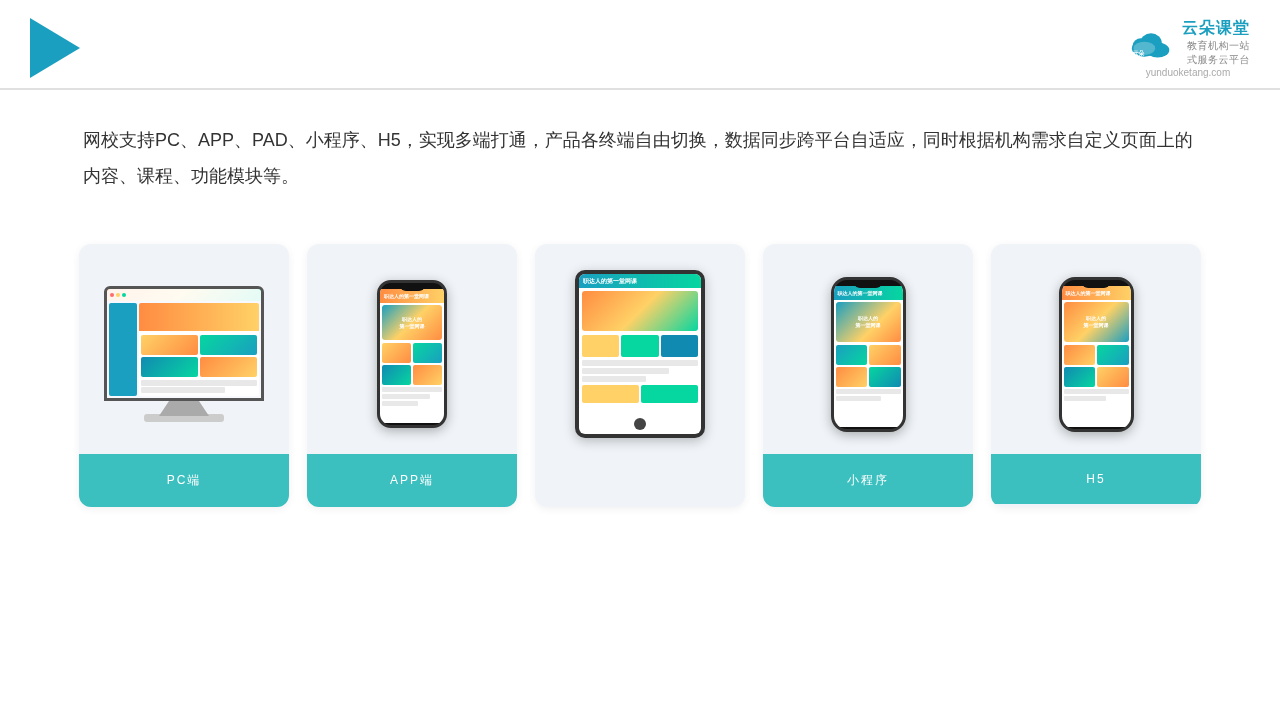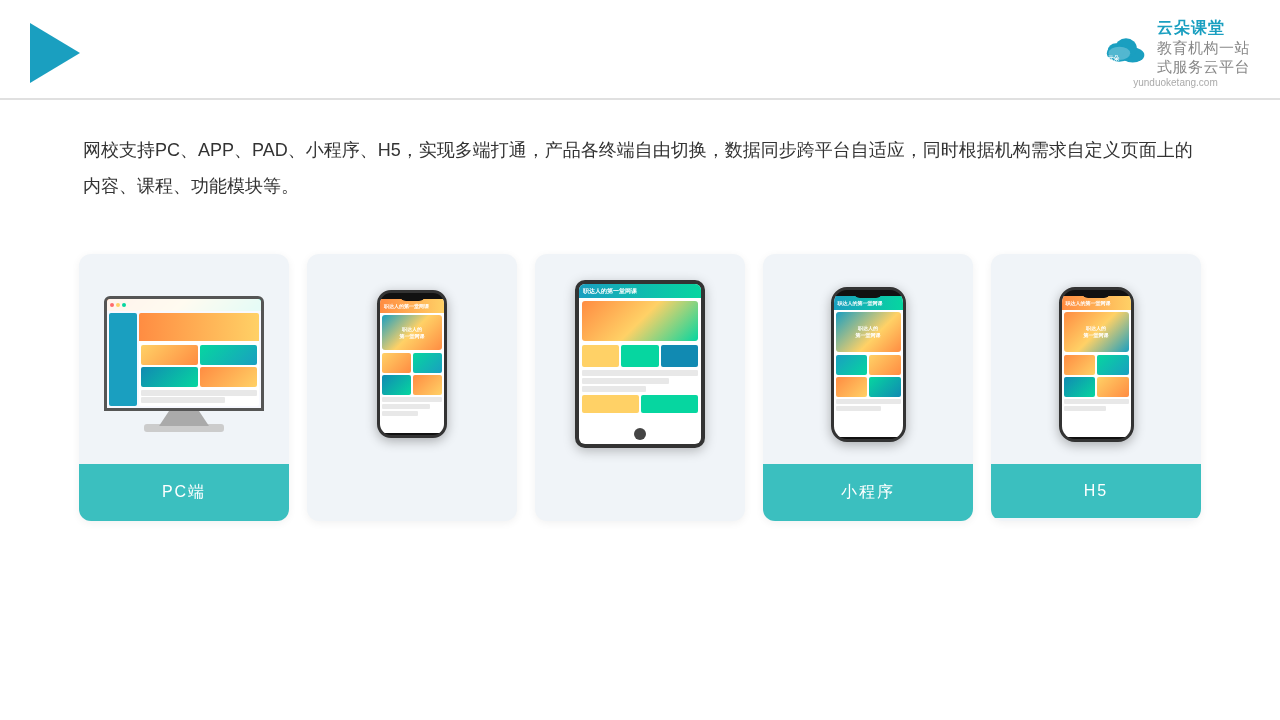--- a/index.html
+++ b/index.html
@@ -52,21 +52,21 @@
       width: 50px;
       height: 35px;
     }
     .brand-text-main {
       font-size: 16px;
       font-weight: 700;
       color: #1a9fc0;
       letter-spacing: 1px;
     }
     .brand-sub {
-      font-size: 15px;
+      font-size: 10px;
       color: #888;
       text-align: right;
       letter-spacing: 0.5px;
     }
     .brand-url {
       font-size: 10px;
       color: #aaa;
       text-align: center;
     }
 
@@ -106,21 +106,21 @@
       align-items: center;
       justify-content: center;
       padding: 15px 10px 5px 10px;
     }
 
     .card-label {
       width: 100%;
       background: #3bbfbf;
       color: white;
       text-align: center;
-      font-size: 16px;
+      font-size: 12px;
       font-weight: 500;
       padding: 18px 8px;
       letter-spacing: 2px;
     }
 
     
     .pc-mockup {
       display: flex;
       flex-direction: column;
       align-items: center;
@@ -443,20 +443,21 @@
               <div class="phone-grid-item"></div>
               <div class="phone-grid-item"></div>
             </div>
             <div class="phone-row"></div>
             <div class="phone-row" style="width:80%;"></div>
             <div class="phone-row" style="width:60%;"></div>
           </div>
         </div>
       </div>
     </div>
+    <div class="card-label">APP端</div>
   </div>
 
   <div class="card">
     <div class="card-image-area">
       <div class="tablet-mockup">
         <div class="tablet-screen">
           <div class="tablet-header">
             <span style="font-size:6px;color:white;font-weight:bold;">职达人的第一堂网课</span>
           </div>
           <div class="tablet-content">

